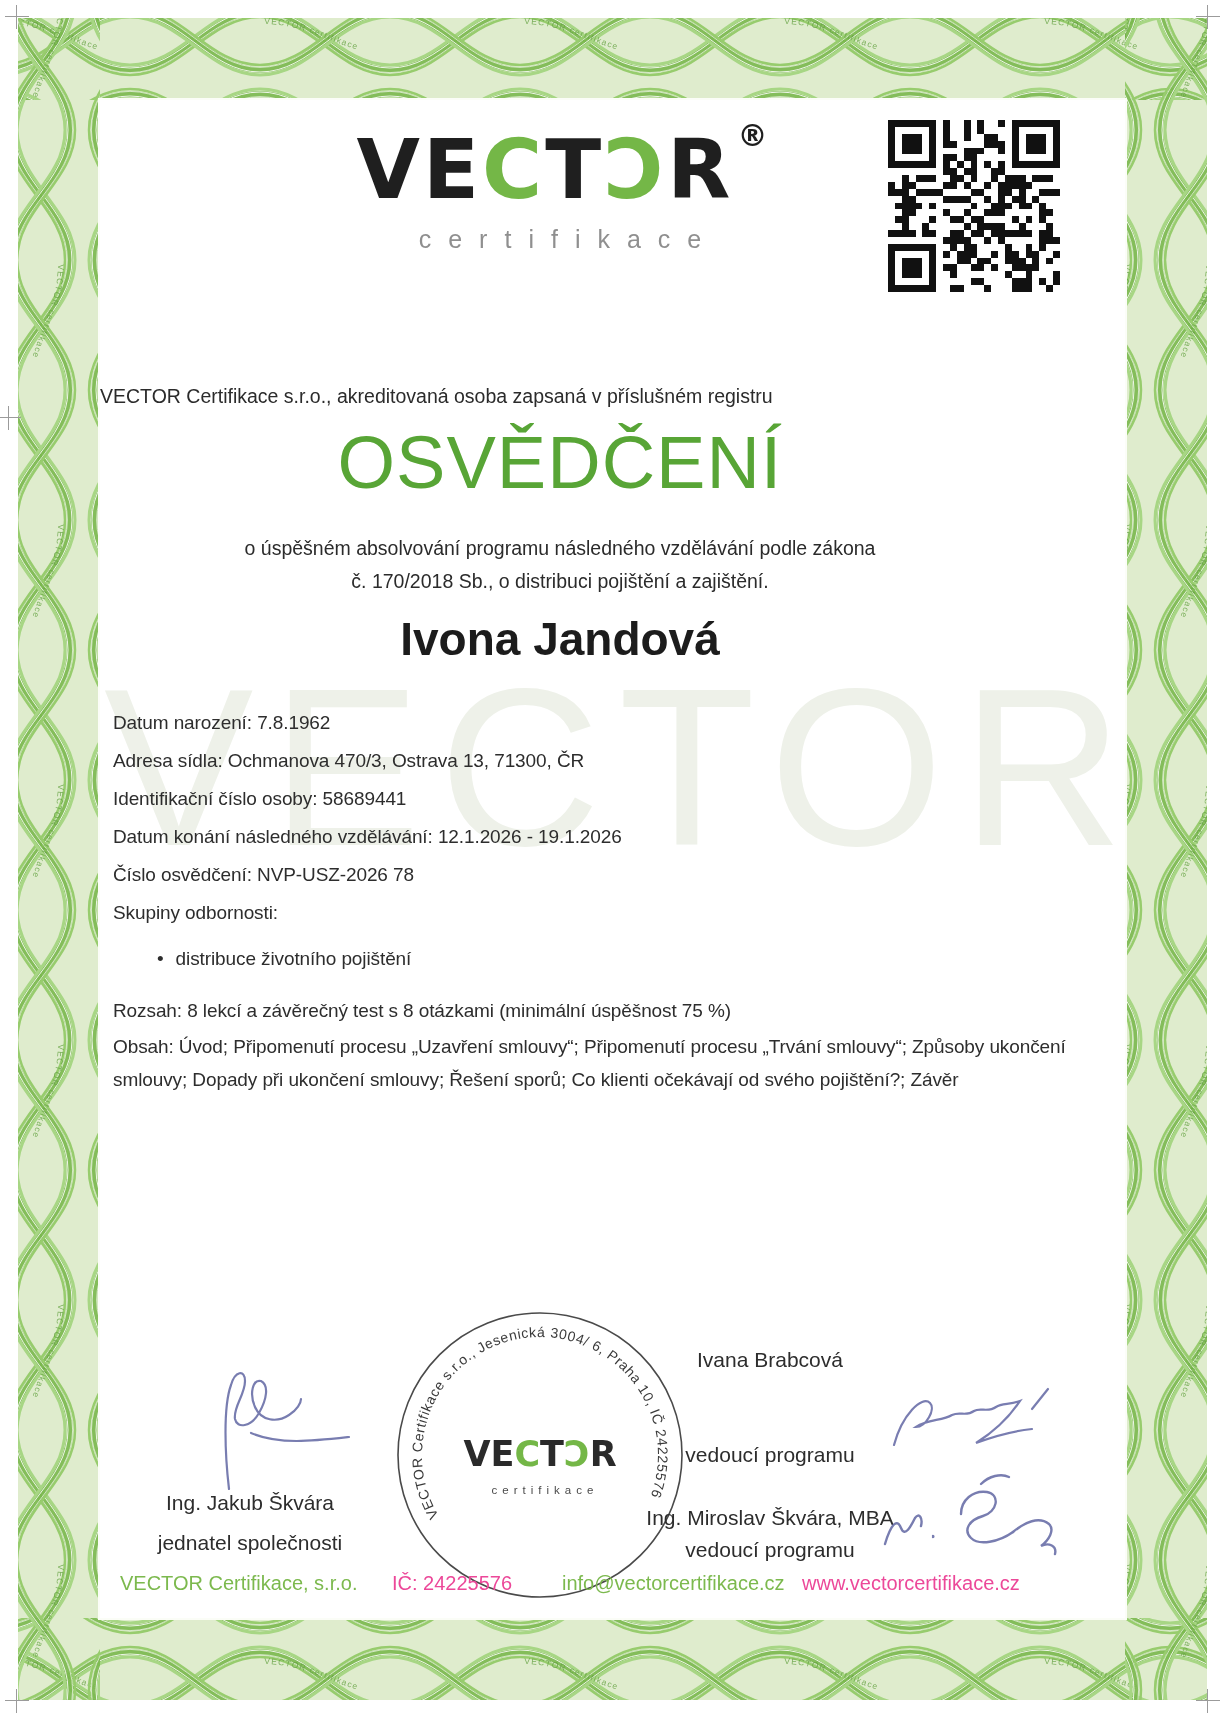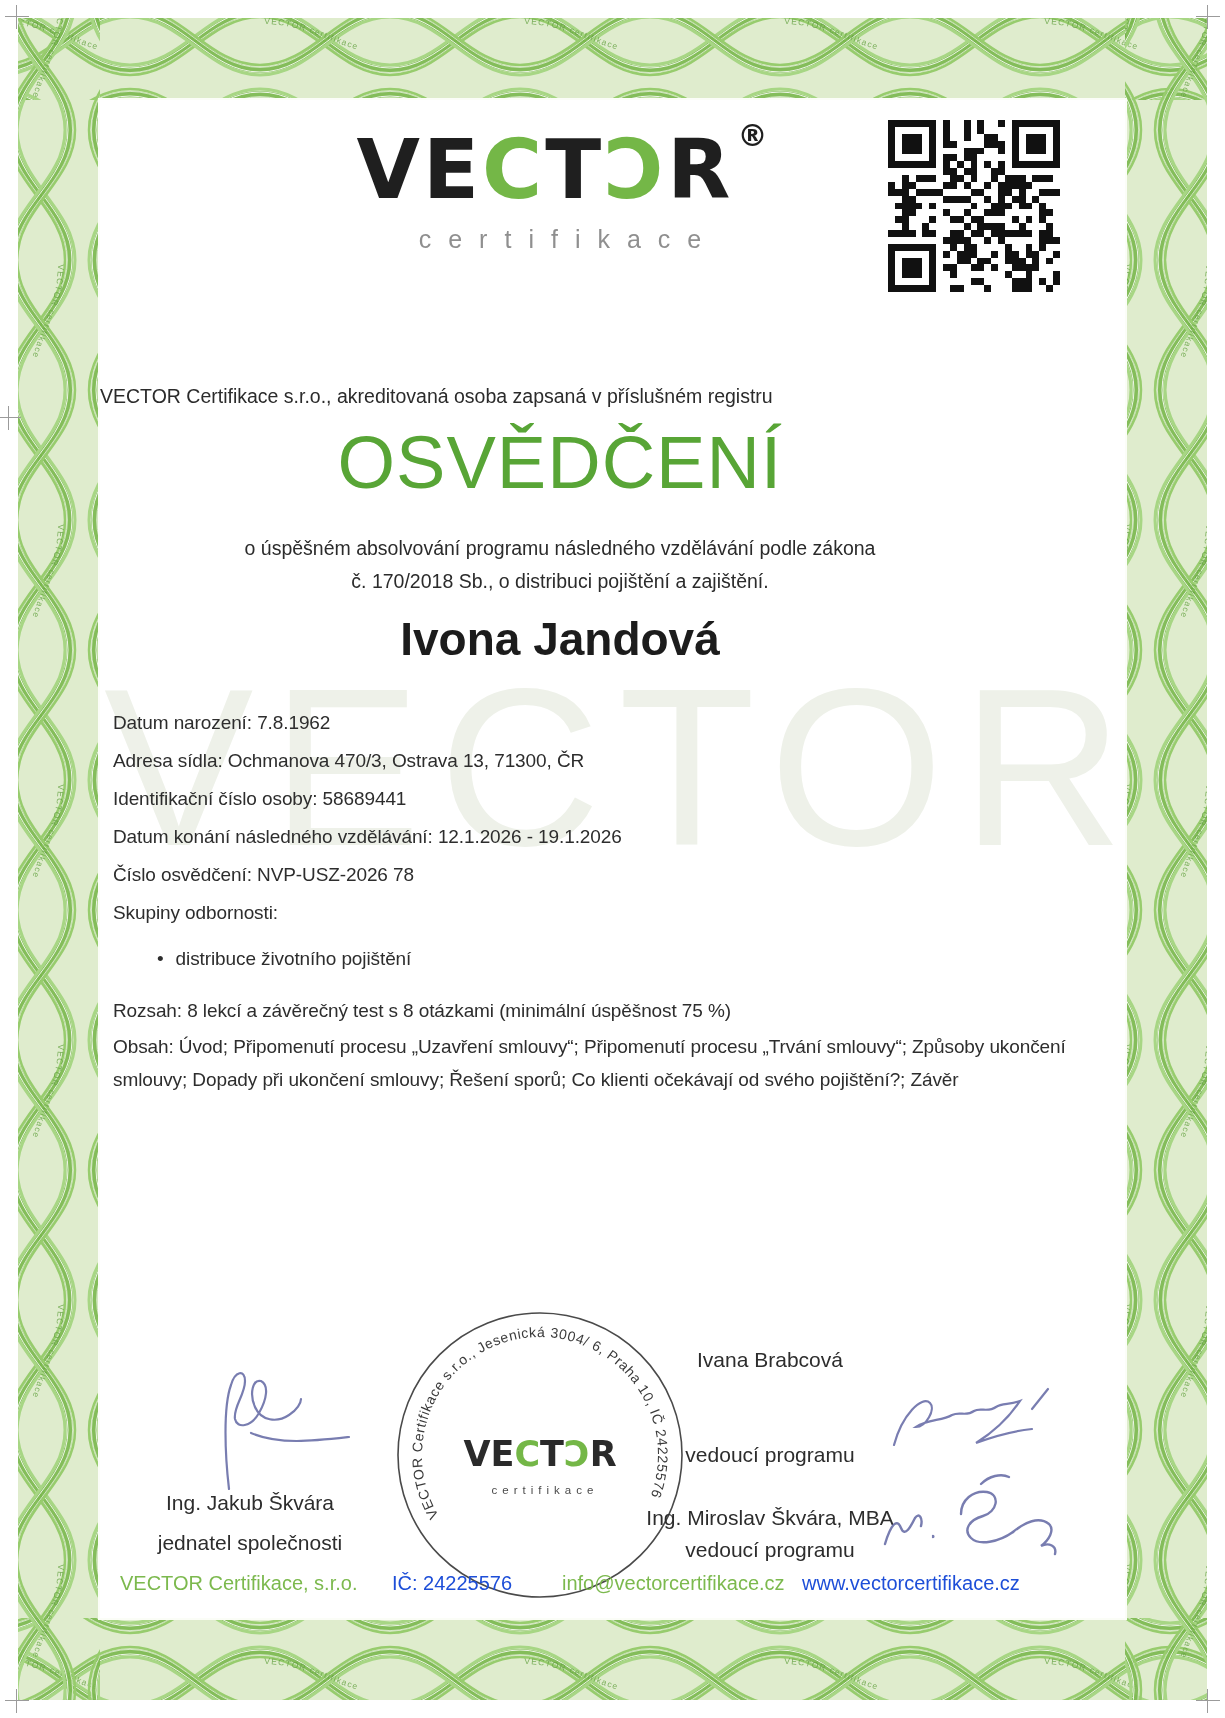--- a/index.html
+++ b/index.html
@@ -45,21 +45,21 @@
   .dot{margin-right:12px;}
   .gap-top{margin-top:14px;}
   .dpara{line-height:33px;max-width:990px;white-space:normal;}
   .sig-name{position:absolute;width:300px;text-align:center;font-size:21px;line-height:26px;color:#2d2d2d;}
   .sig-svg{position:absolute;}
   .stamp{position:absolute;left:295px;top:1210px;width:290px;height:290px;}
   
   .footer{position:absolute;left:0;top:1472px;width:1025px;height:30px;font-size:20px;}
   .footer span{position:absolute;white-space:nowrap;}
   .f-green{color:#7cb94e;}
-  .f-dark{color:#1d4ed8;}
+  .f-dark{color:#ec4899;}
 </style>
 </head>
 <body>
 
 <div class="page">
 
   <svg class="frame-svg" width="1225" height="1718" viewBox="0 0 1225 1718" xmlns="http://www.w3.org/2000/svg" xmlns:xlink="http://www.w3.org/1999/xlink">
     <defs>
       <pattern id="gpH" width="260" height="82" patternUnits="userSpaceOnUse">
         <g fill="none">

